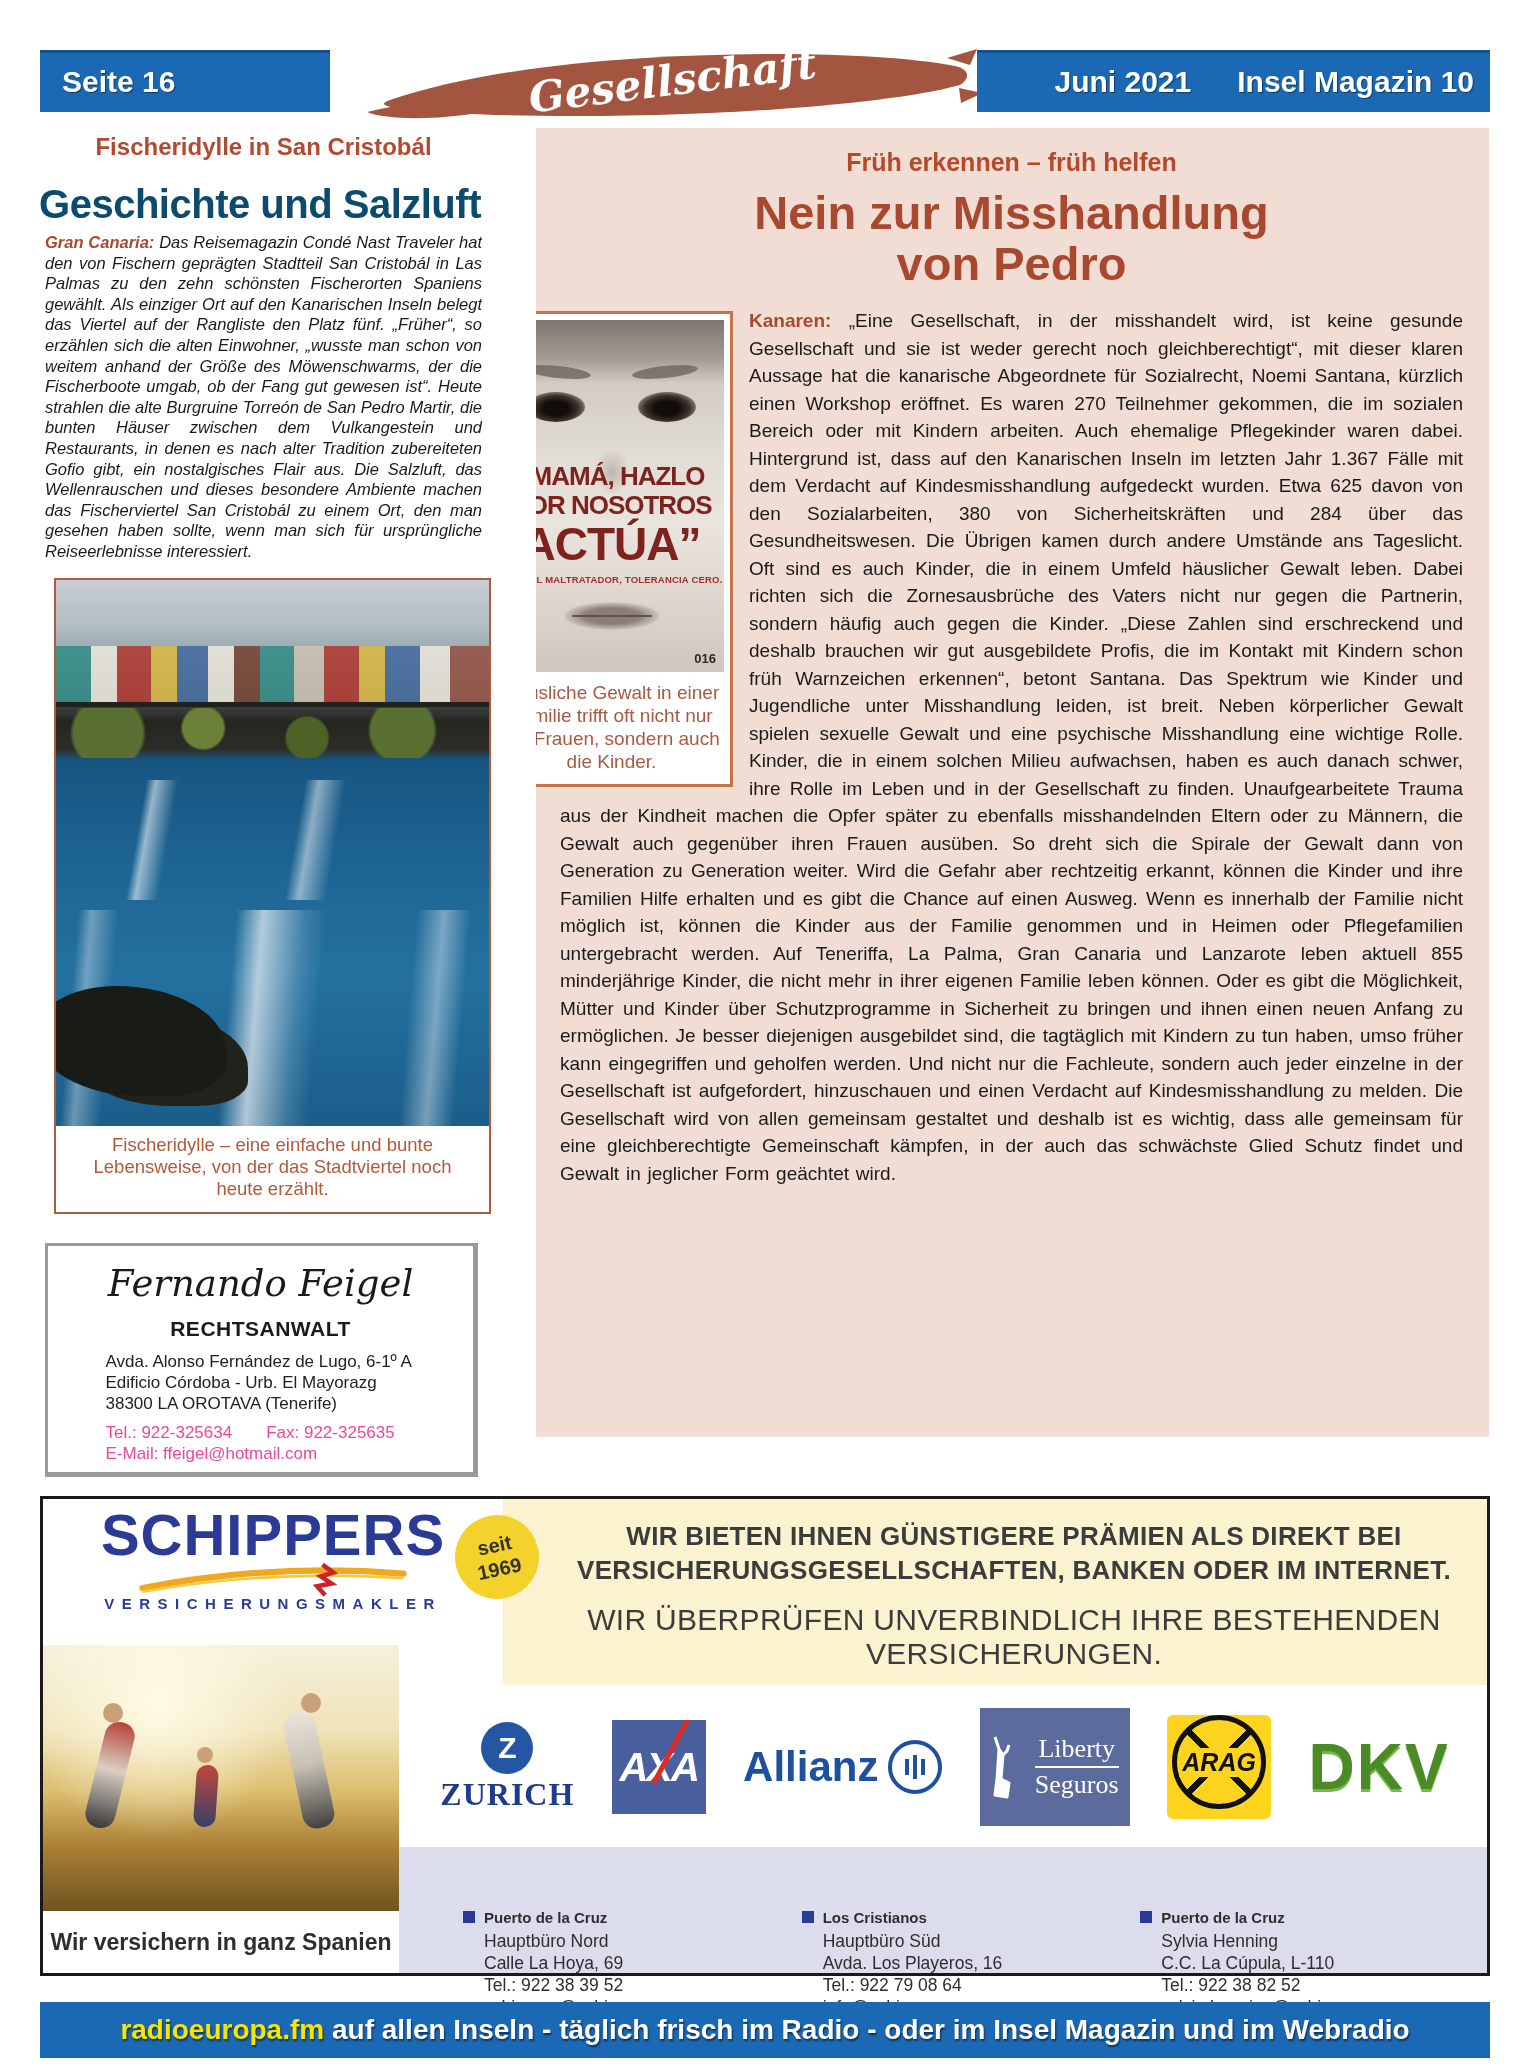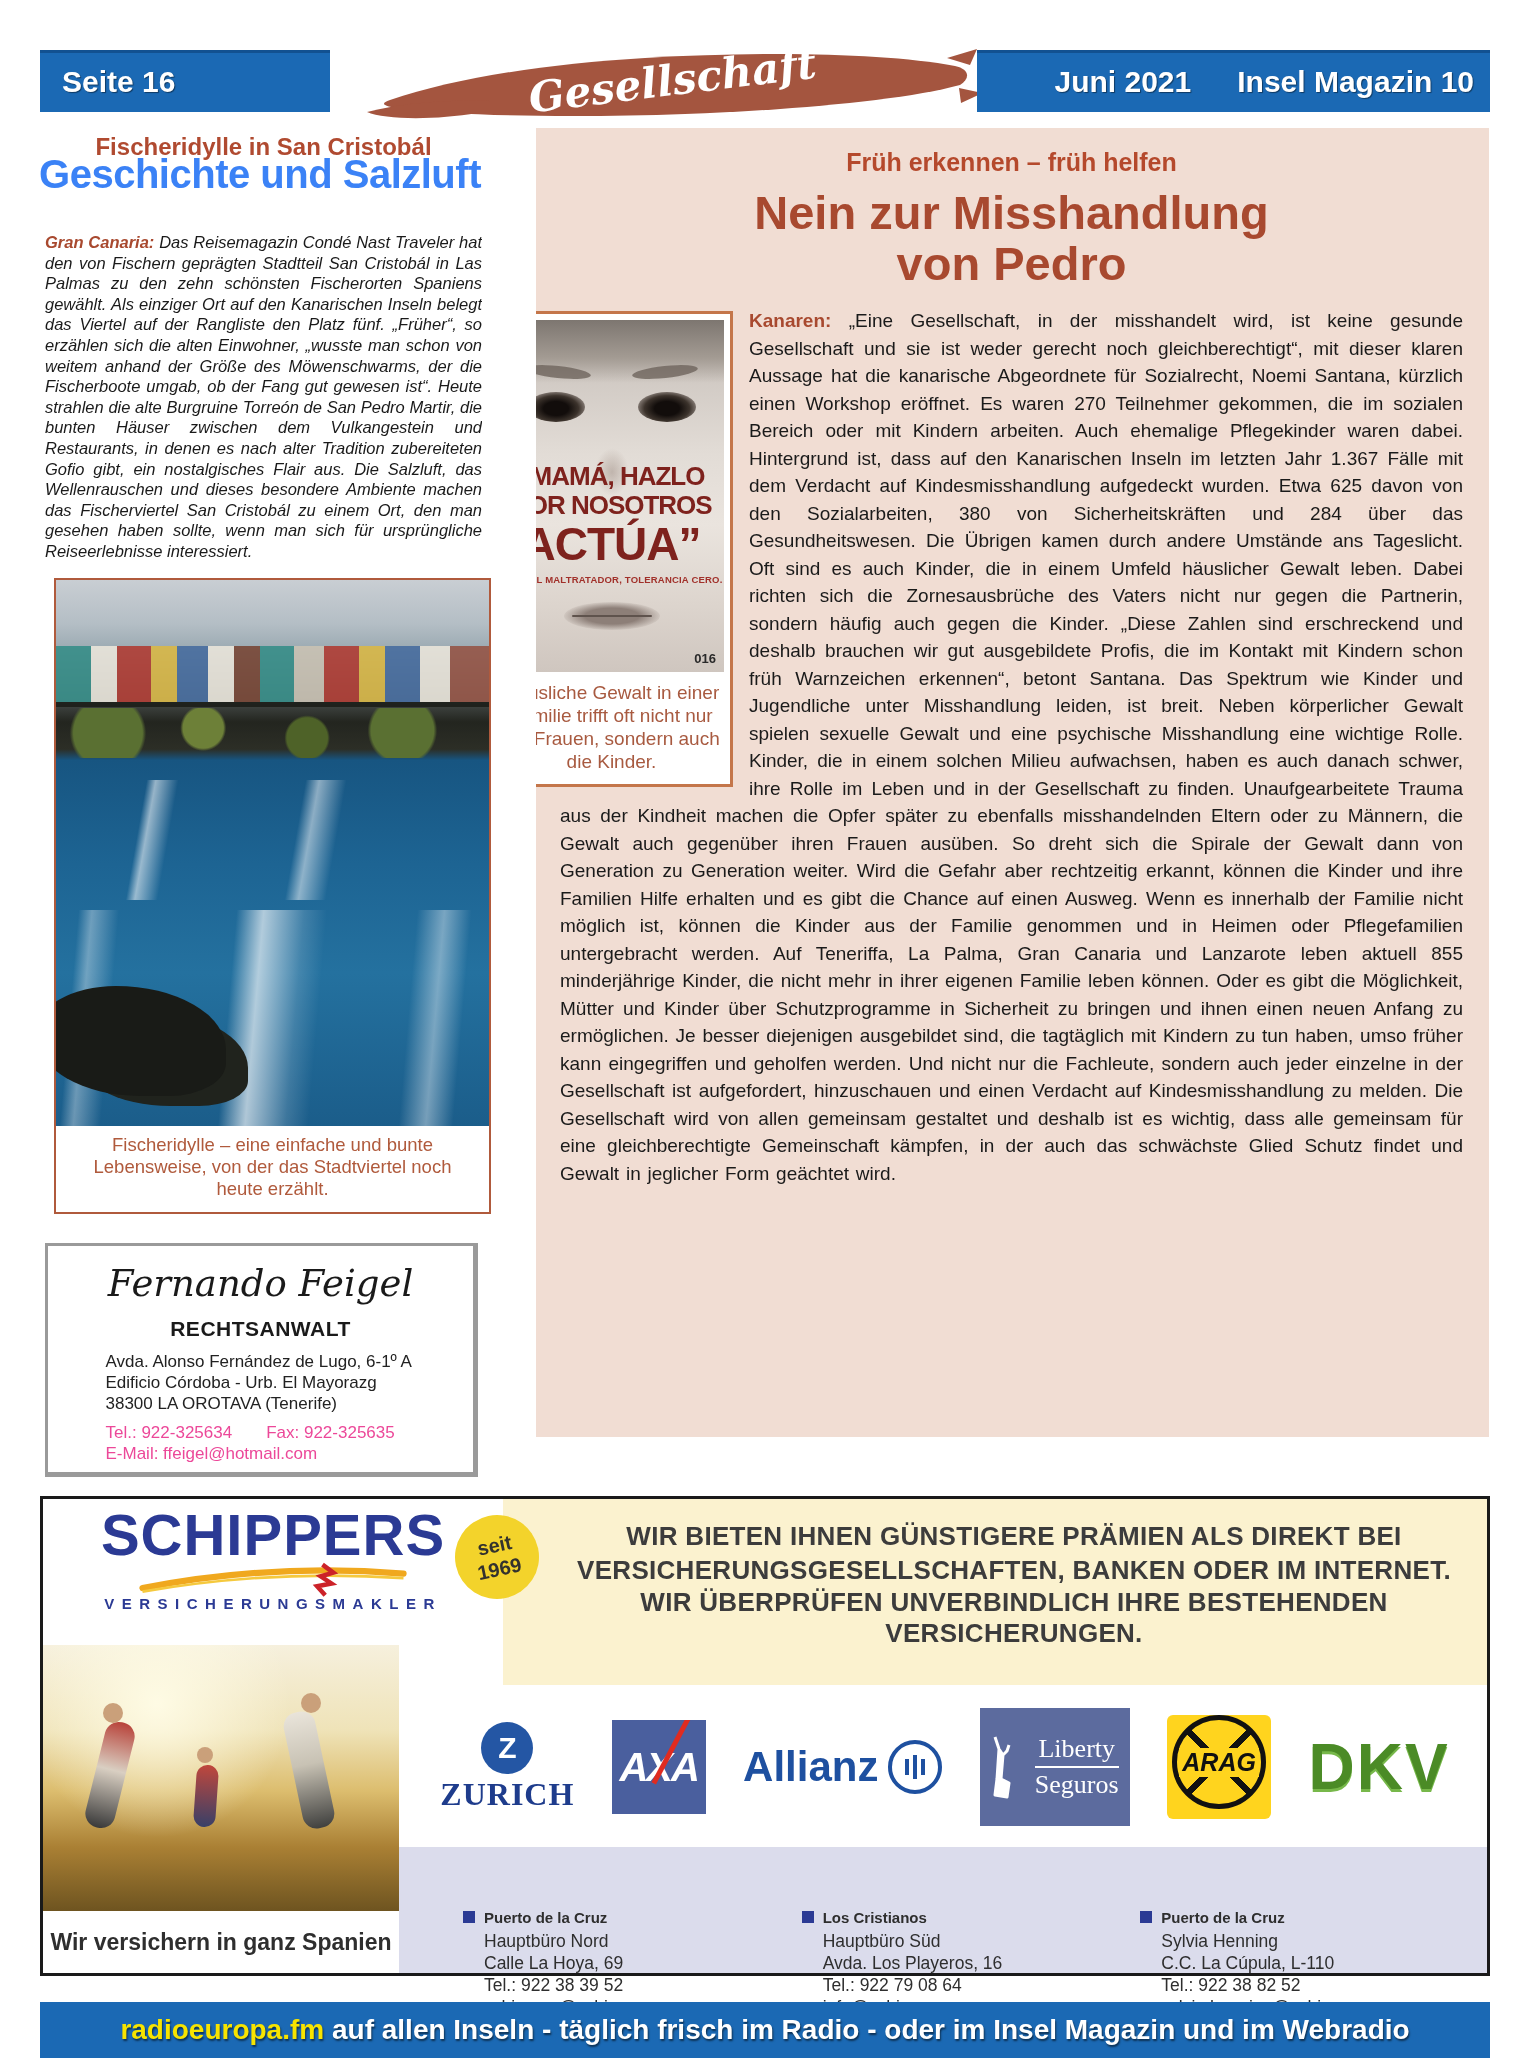--- a/index.html
+++ b/index.html
@@ -15,22 +15,22 @@
   .hdr-right .issue{margin-right:46px;}
   .brush-wrap{position:absolute;left:365px;top:38px;width:615px;height:96px;}
   .brush-wrap svg{position:absolute;left:0;top:0;width:100%;height:100%;}
   .brush-script{position:absolute;left:0;top:18px;width:100%;text-align:center;
                 font-family:"DejaVu Serif",serif;font-style:italic;font-weight:bold;
                 font-size:42px;color:#fff;transform:rotate(-7deg);}
 
   
   .l-kicker{position:absolute;left:45px;top:133px;width:437px;text-align:center;
             font-size:24px;font-weight:bold;color:#b04a30;}
-  .l-title{position:absolute;left:30px;top:152px;width:460px;text-align:center;
-           font-size:40px;font-weight:bold;color:#3b82f6;letter-spacing:-0.5px;}
+  .l-title{position:absolute;left:30px;top:182px;width:460px;text-align:center;
+           font-size:40px;font-weight:bold;color:#0c4a6e;letter-spacing:-0.5px;}
   .l-body{position:absolute;left:45px;top:232px;width:437px;max-height:352px;overflow:hidden;
           font-size:16.5px;line-height:20.6px;text-align:justify;hyphens:auto;font-style:italic;}
   .lead{font-weight:bold;color:#a8492f;}
 
   .photo-box{position:absolute;left:54px;top:578px;width:433px;border:2px solid #b05a3c;background:#fff;}
   .photo-scene{position:relative;height:546px;overflow:hidden;
     background:linear-gradient(180deg,#c9ced3 0%,#b4bec5 8%,#9fadb5 12%,
                #23251f 26%,#2c2e26 31%,
                #175581 33%,#1d6493 52%,#24719f 72%,#1b5d8a 100%);}
   .houses{position:absolute;left:0;top:66px;width:100%;height:56px;
@@ -97,21 +97,21 @@
   
   .ad{position:absolute;left:40px;top:1496px;width:1450px;height:480px;border:3px solid #1a1a1a;
       box-sizing:border-box;background:#fff;}
   .ad-logo-area{position:absolute;left:0;top:0;width:460px;height:146px;background:#fff;text-align:center;}
   .brand{margin-top:6px;font-size:58px;font-weight:800;color:#2b3a94;letter-spacing:1px;line-height:60px;}
   .swoosh{width:300px;height:36px;margin:-4px auto 0;display:block;}
   .brand-sub{font-size:15px;font-weight:bold;color:#2b3a94;letter-spacing:7.5px;margin-top:-2px;}
   .cream{position:absolute;left:460px;top:0;width:984px;height:186px;background:#fbf2cf;box-sizing:border-box;
          padding:20px 26px 0 64px;text-align:center;color:#3c3c3c;}
   .cream .h1{font-size:26px;font-weight:600;line-height:34px;letter-spacing:.3px;}
-  .cream .h2{font-size:26px;font-weight:700;margin-top:0;letter-spacing:.3px;}
+  .cream .h2{font-size:30px;font-weight:400;margin-top:16px;letter-spacing:.3px;}
   .seit{position:absolute;left:412px;top:16px;width:84px;height:84px;border-radius:50%;background:#f3d32b;
         color:#33322e;font-weight:800;font-size:20px;line-height:24px;text-align:center;
         transform:rotate(-12deg);display:flex;flex-direction:column;justify-content:center;z-index:3;}
   .ad-photo{position:absolute;left:0;top:146px;width:356px;height:266px;overflow:hidden;
     background:radial-gradient(circle at 32% 22%,rgba(255,252,230,.95),rgba(255,252,230,0) 42%),
                linear-gradient(180deg,#f6f0dd 0%,#efe3b8 32%,#dcbd6e 55%,#aa8034 76%,#6e5420 100%);}
   .fig{position:absolute;border-radius:14px;}
   .fig.mom{left:52px;top:76px;width:30px;height:108px;transform:rotate(14deg);
     background:linear-gradient(180deg,#b8433a 0%,#d9cfc2 45%,#3a3a3a 100%);}
   .fig.dad{left:250px;top:66px;width:32px;height:118px;transform:rotate(-12deg);

